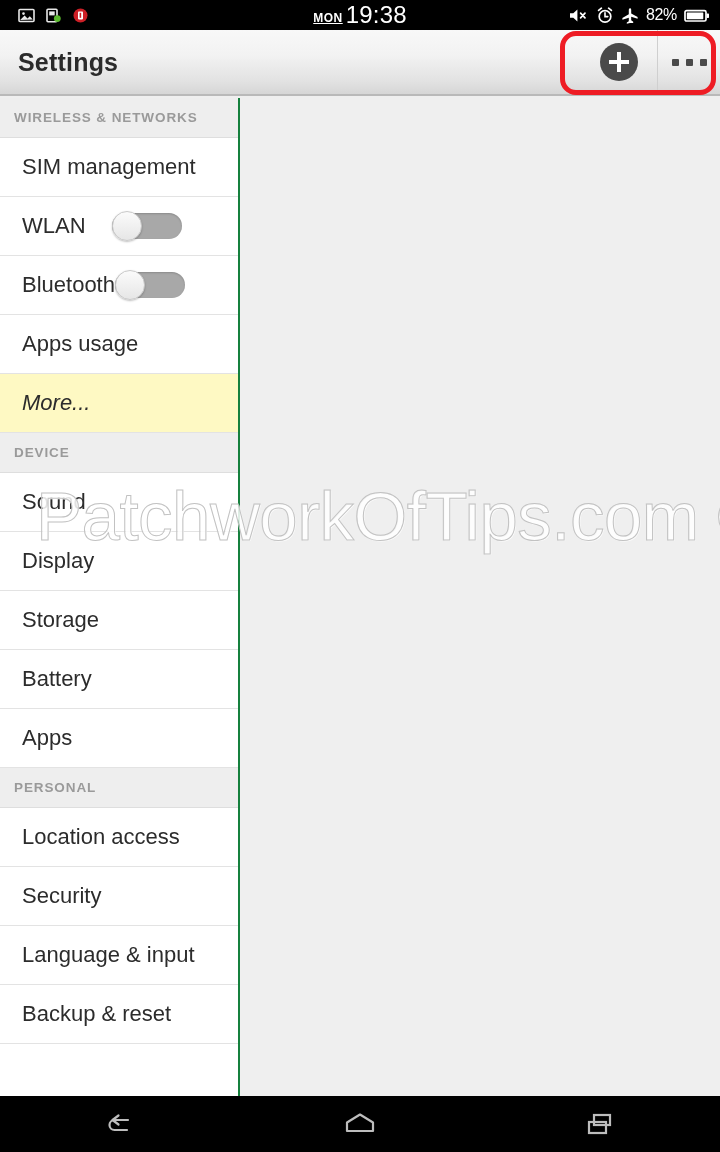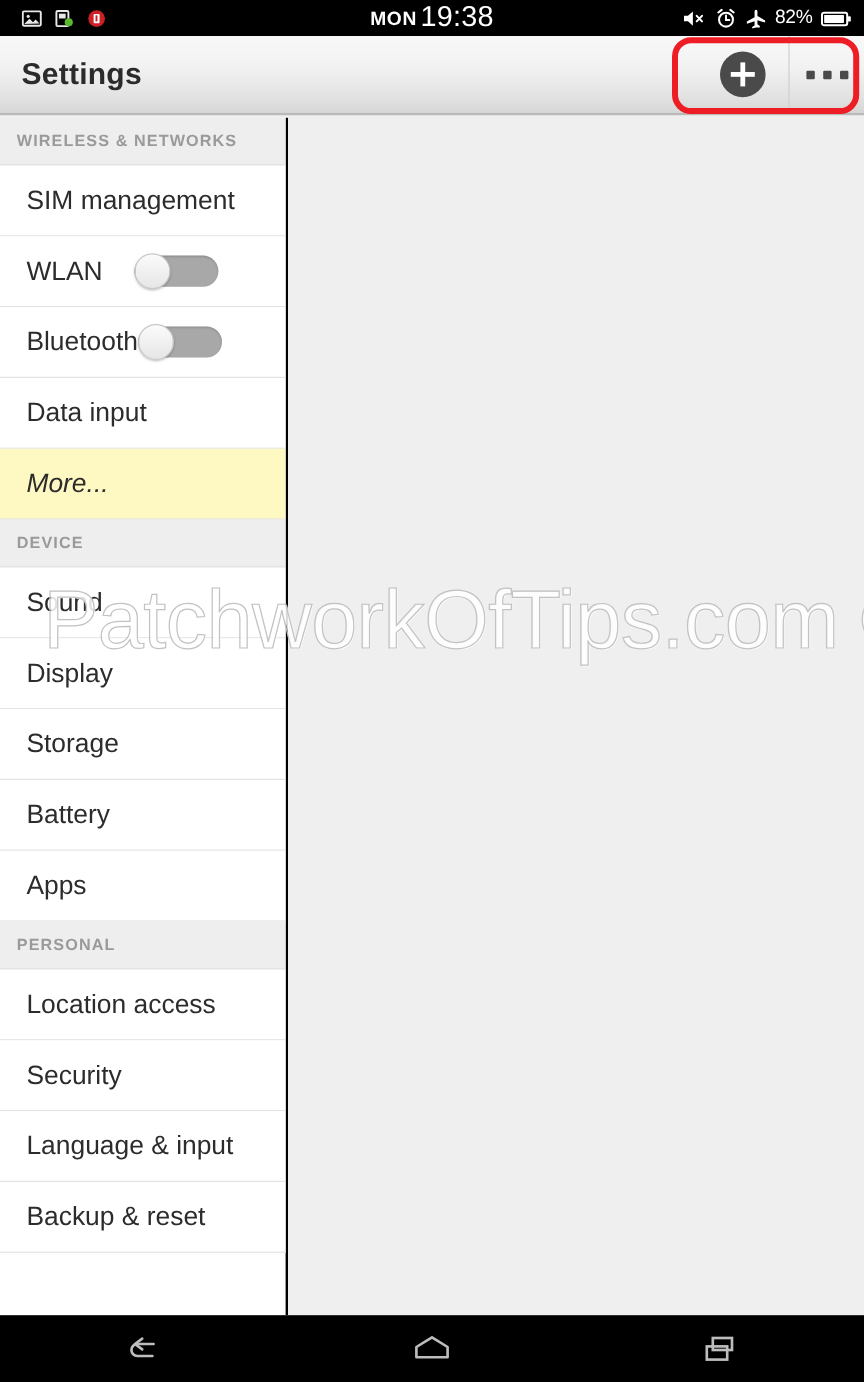--- a/index.html
+++ b/index.html
@@ -25,22 +25,22 @@
   .sb-left { display: flex; align-items: center; gap: 10px; padding-left: 18px; }
   .sb-center {
     position: absolute; left: 0; right: 0;
     text-align: center;
     color: #fff;
     font-size: 16px;
     letter-spacing: .2px;
     pointer-events: none;
   }
   .sb-center .dow {
-    font-size: 16px; font-weight: bold; letter-spacing: .5px;
-    vertical-align: 1px; margin-right: 3px;
+    font-size: 12px; font-weight: bold; letter-spacing: .5px;
+    vertical-align: 1px; margin-right: 3px; text-decoration: underline;
   }
   .sb-center .clock { font-size: 24px; }
   .sb-right {
     position: absolute; right: 10px; top: 0; height: 30px;
     display: flex; align-items: center; gap: 7px;
     color: #fff; font-size: 16px;
   }
   .sb-icon { display: block; }
   .batt-pct { font-size: 16px; letter-spacing: -.3px; }
 
@@ -100,21 +100,21 @@
   #content-area {
     position: absolute; top: 98px; left: 0;
     width: 720px; height: 998px;
     background: #efefef;
     overflow: hidden;
   }
   #sidebar {
     position: absolute; top: 0; left: 0;
     width: 240px; height: 998px;
     background: #fff;
-    border-right: 2px solid #000000;
+    border-right: 2px solid #15803d;
   }
   .section-header {
     height: 40px;
     background: #eeeeee;
     display: flex; align-items: center;
     padding-left: 14px;
     font-size: 13.5px;
     font-weight: bold;
     letter-spacing: .9px;
     color: #9a9a9a;
@@ -259,21 +259,21 @@
             <div class="knob"></div>
           </div>
         </div>
         <div class="nav-item">
           <span class="nav-label">Bluetooth</span>
           <div class="switch">
             <div class="knob"></div>
           </div>
         </div>
         <div class="nav-item">
-          <span class="nav-label">Data input</span>
+          <span class="nav-label">Apps usage</span>
         </div>
         <div class="nav-item selected">
           <span class="nav-label">More...</span>
         </div>
         <div class="section-header">DEVICE</div>
         <div class="nav-item">
           <span class="nav-label">Sound</span>
         </div>
         <div class="nav-item">
           <span class="nav-label">Display</span>

